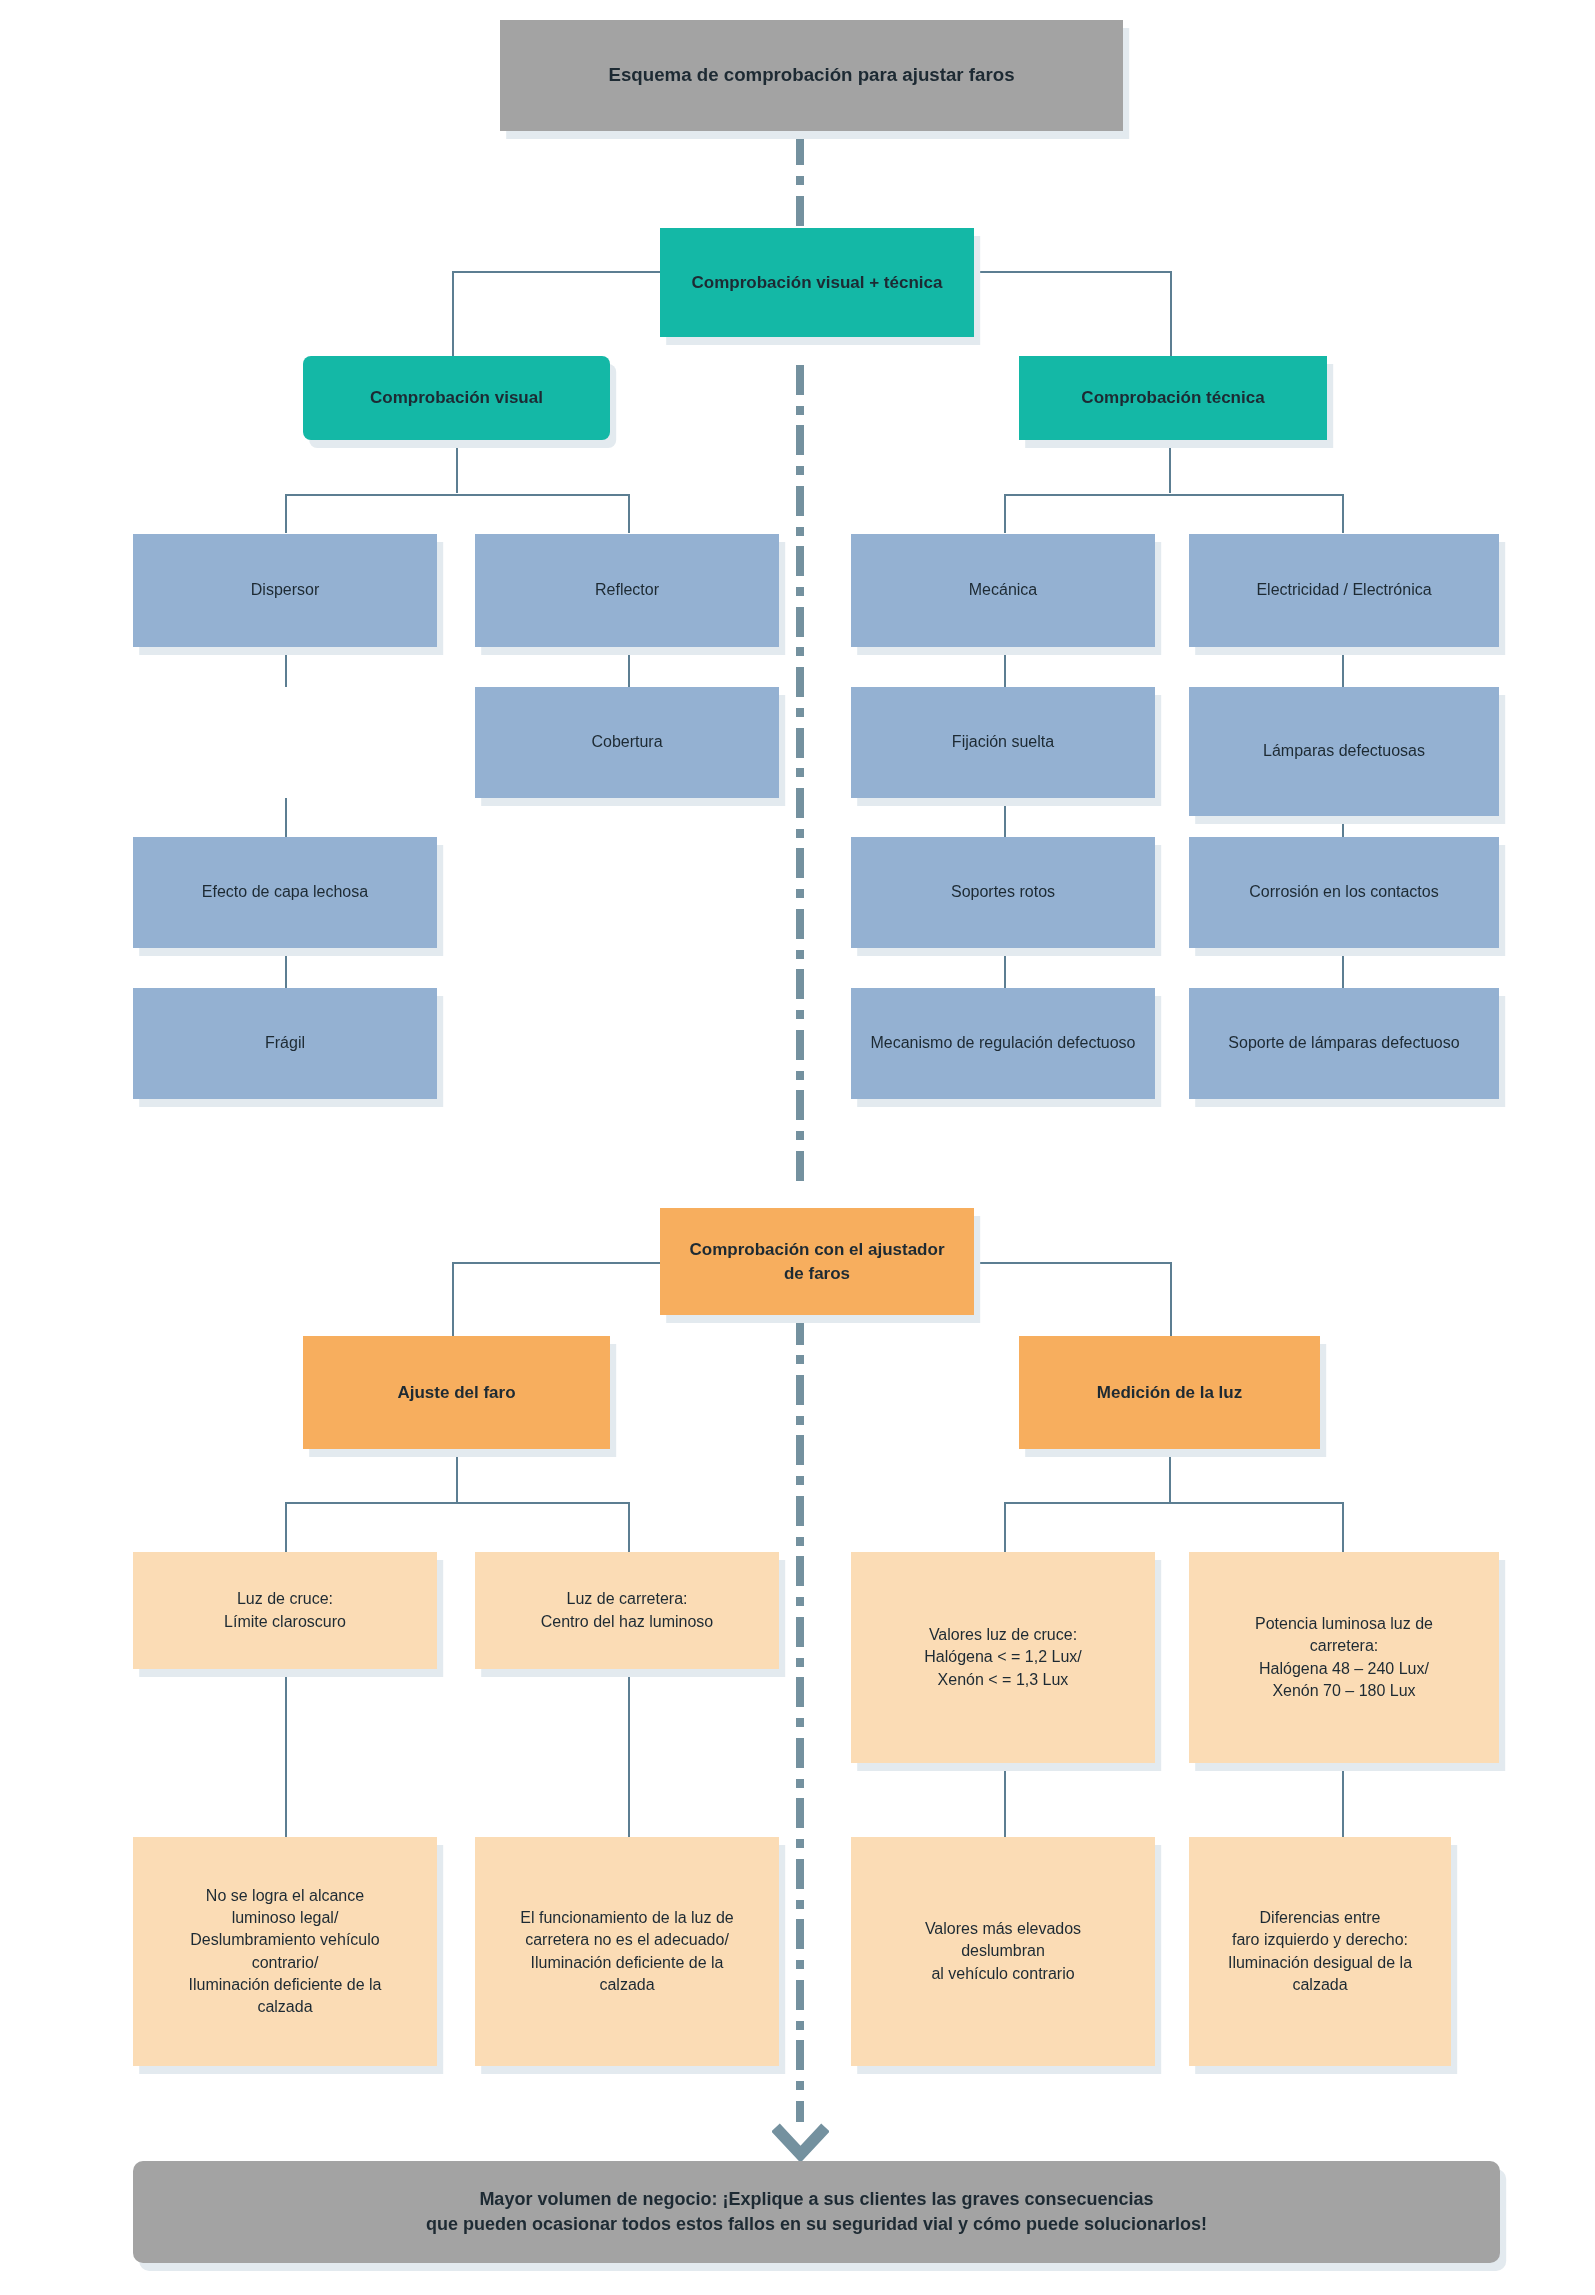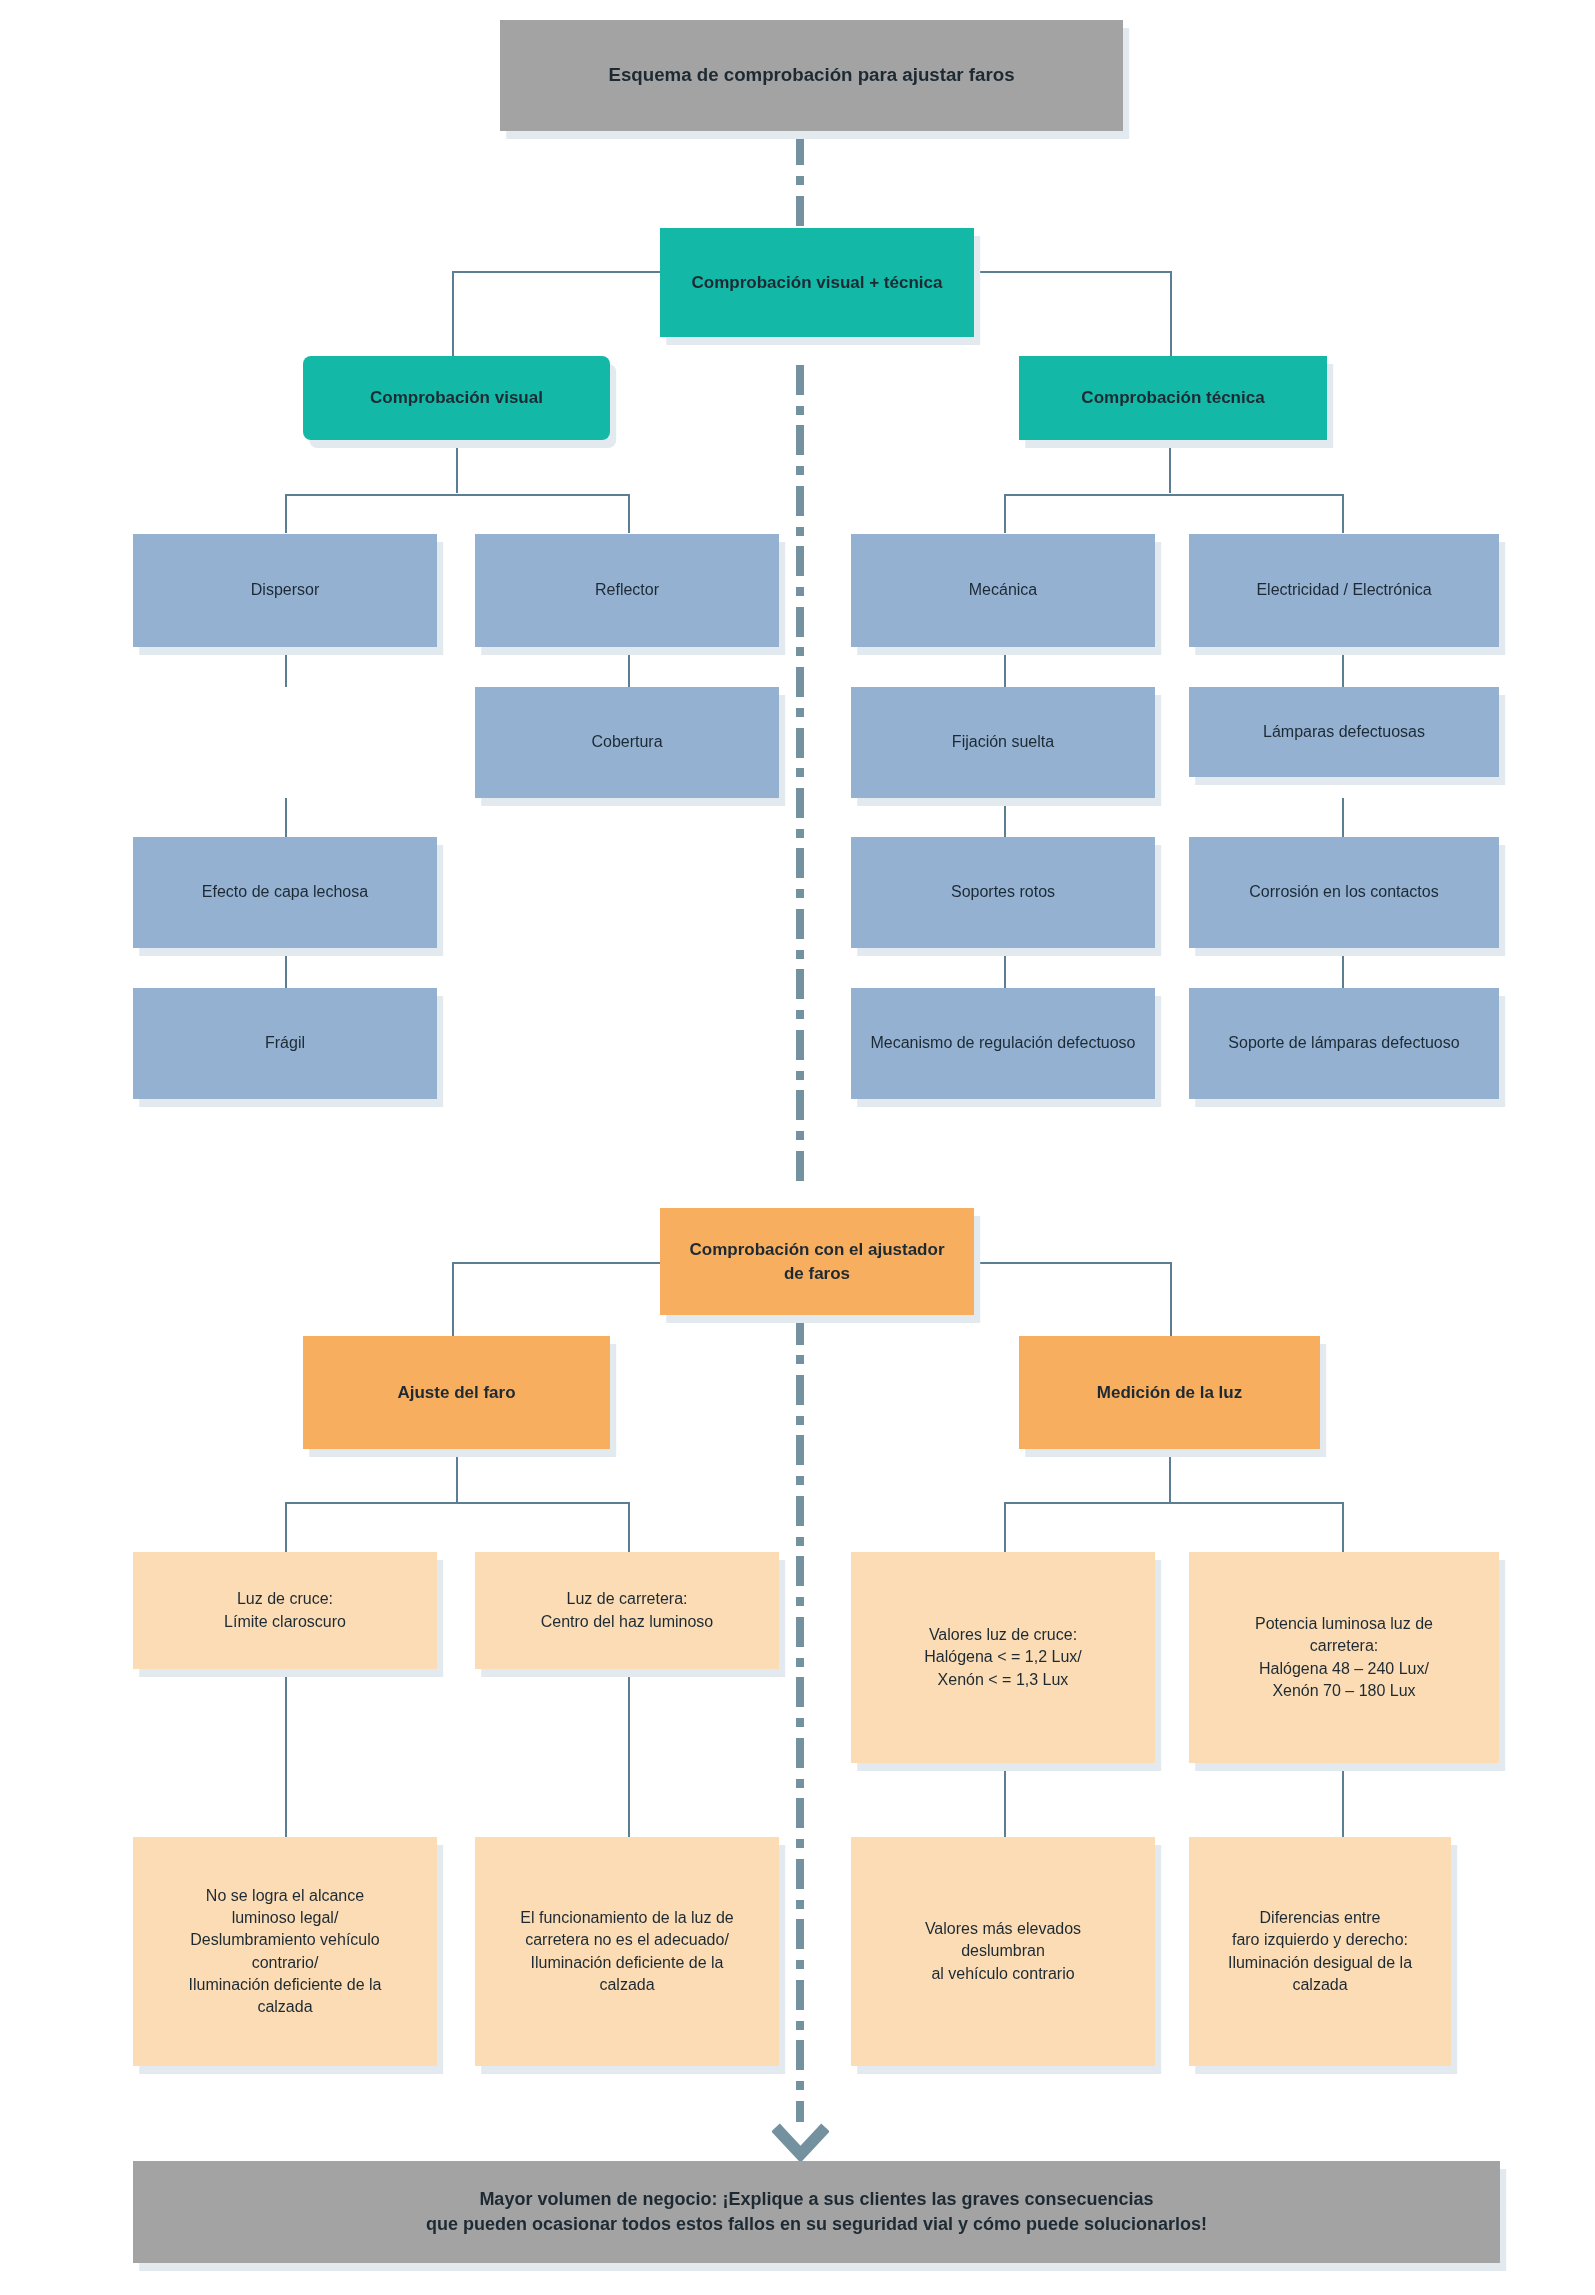--- a/index.html
+++ b/index.html
@@ -171,21 +171,21 @@
   <div class="lineV" style="left:1004px;top:949px;height:39px;"></div>
   <div class="node n-lblue" style="left:851px;top:534px;width:304px;height:113px;font-size:16px;">Mecánica</div>
   <div class="node n-lblue" style="left:851px;top:687px;width:304px;height:111px;font-size:16px;">Fijación suelta</div>
   <div class="node n-lblue" style="left:851px;top:837px;width:304px;height:111px;font-size:16px;">Soportes rotos</div>
   <div class="node n-lblue" style="left:851px;top:988px;width:304px;height:111px;font-size:16px;">Mecanismo de regulación defectuoso</div>
 
   <div class="lineV" style="left:1342px;top:647px;height:40px;"></div>
   <div class="lineV" style="left:1342px;top:798px;height:39px;"></div>
   <div class="lineV" style="left:1342px;top:949px;height:39px;"></div>
   <div class="node n-lblue" style="left:1189px;top:534px;width:310px;height:113px;font-size:16px;">Electricidad / Electrónica</div>
-  <div class="node n-lblue" style="left:1189px;top:687px;width:310px;height:90px;font-size:16px;">Lámparas defectuosas</div>
+  <div class="node n-lblue" style="left:1189px;top:687px;width:310px;height:129px;font-size:16px;">Lámparas defectuosas</div>
   <div class="node n-lblue" style="left:1189px;top:837px;width:310px;height:111px;font-size:16px;">Corrosión en los contactos</div>
   <div class="node n-lblue" style="left:1189px;top:988px;width:310px;height:111px;font-size:16px;">Soporte de lámparas defectuoso</div>
 
   <div class="lineH" style="left:452px;top:1262px;width:720px;"></div>
   <div class="lineV" style="left:452px;top:1262px;height:98px;"></div>
   <div class="lineV" style="left:1170px;top:1262px;height:98px;"></div>
 
   <div class="node n-orange" style="left:660px;top:1208px;width:314px;height:107px;font-size:17px;">Comprobación con el ajustador
 de faros</div>
 
@@ -231,19 +231,19 @@
 Iluminación deficiente de la
 calzada</div>
   <div class="node n-lorange" style="left:851px;top:1837px;width:304px;height:229px;font-size:16px;">Valores más elevados
 deslumbran
 al vehículo contrario</div>
   <div class="node n-lorange" style="left:1189px;top:1837px;width:262px;height:229px;font-size:16px;">Diferencias entre
 faro izquierdo y derecho:
 Iluminación desigual de la
 calzada</div>
 
-  <div class="node n-slate" style="left:133px;top:2161px;width:1367px;height:102px;font-size:18px;flex-direction:column;">
+  <div class="node n-slate" style="left:133px;top:2161px;width:1367px;height:102px;font-size:18px;flex-direction:column;border-radius:10px;">
      <span>Mayor volumen de negocio: ¡Explique a sus clientes las graves consecuencias</span>
      <span>que pueden ocasionar todos estos fallos en su seguridad vial y cómo puede solucionarlos!</span>
   </div>
 
 </div>
 
 
 </body></html>

